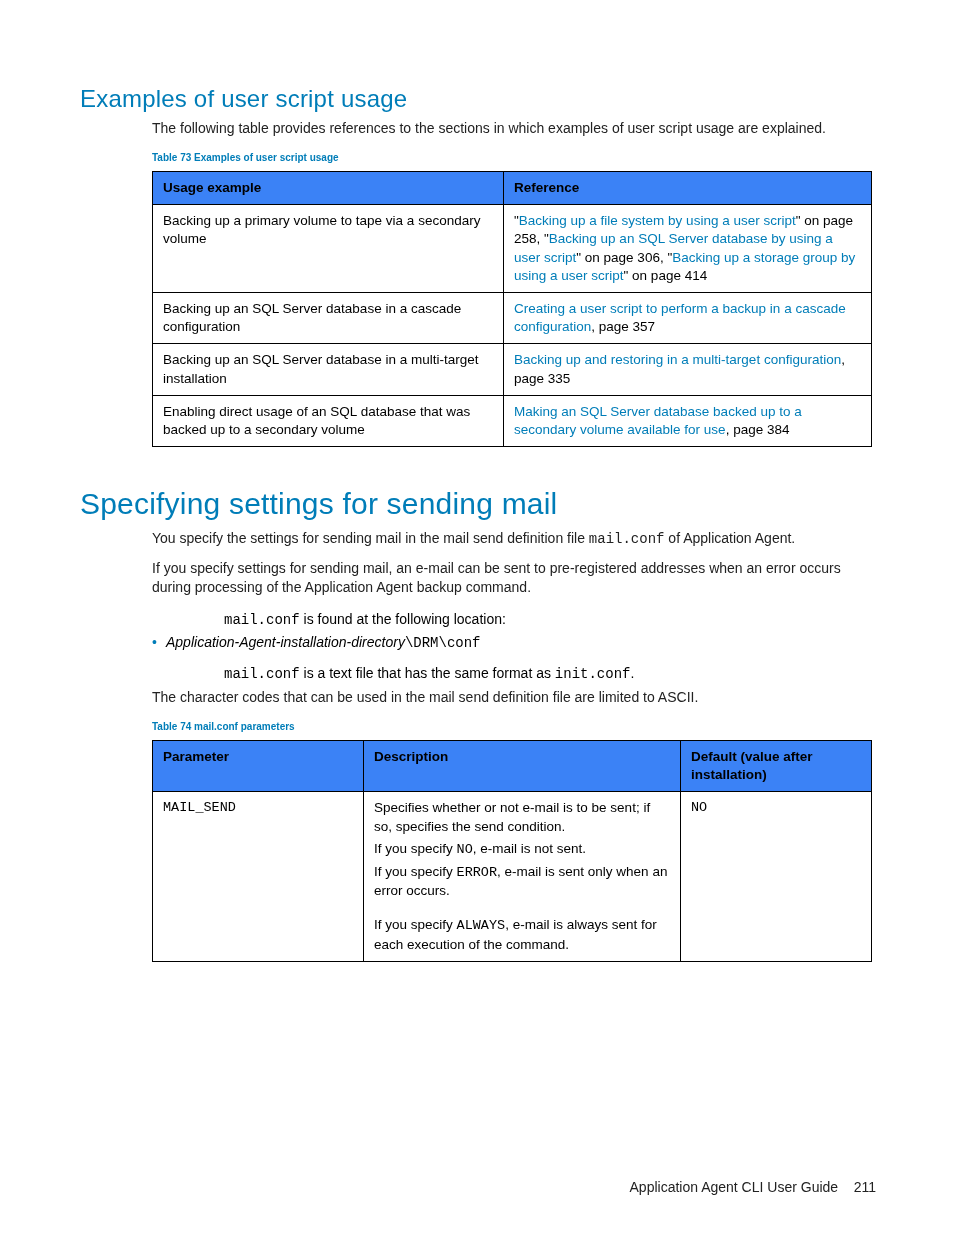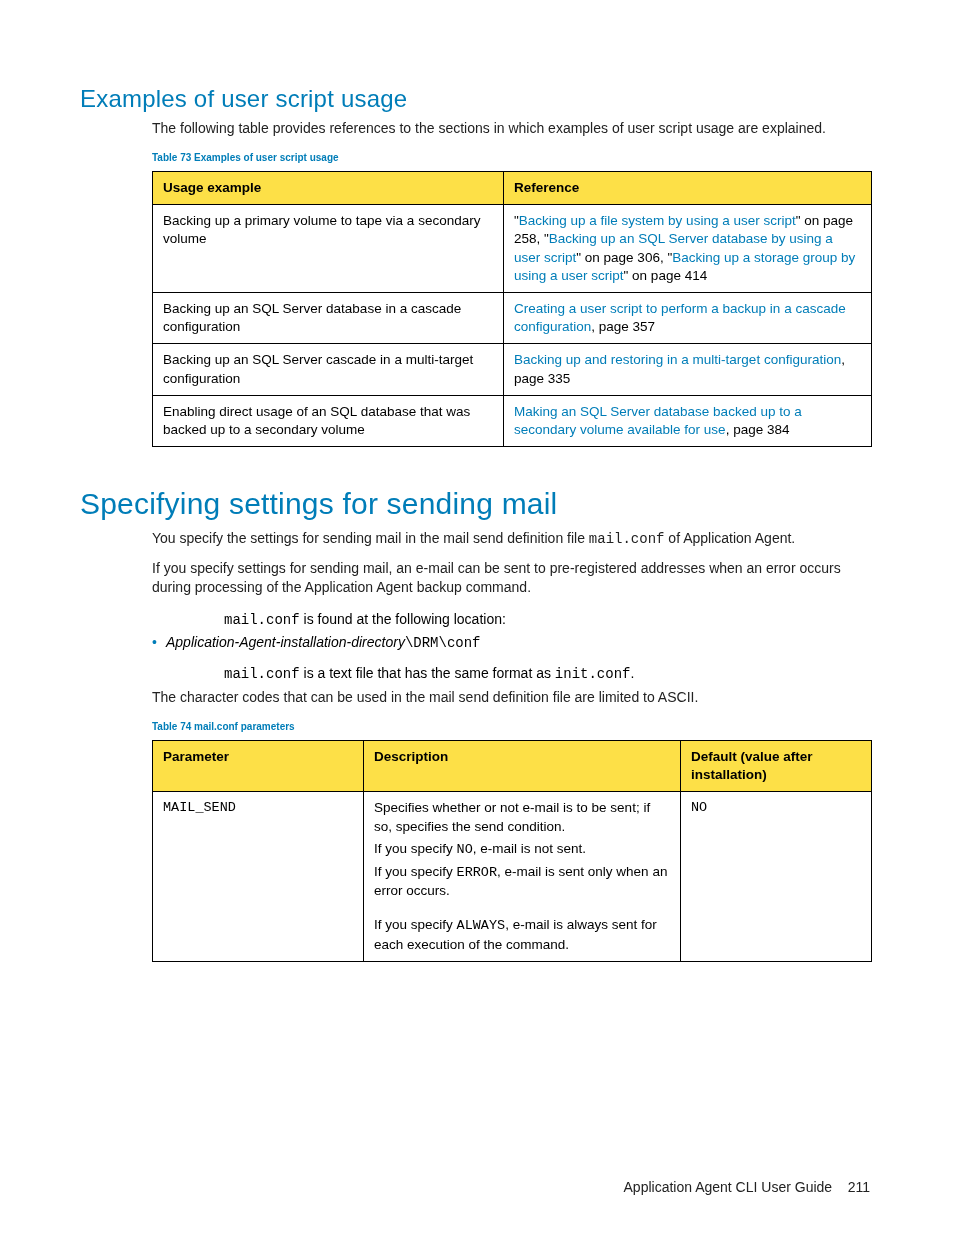--- a/index.html
+++ b/index.html
@@ -52,21 +52,21 @@
   table.doc-table th, table.doc-table td {
     border: 1px solid #000;
     padding: 7px 10px;
     text-align: left;
     vertical-align: top;
     font-size: 13.5px;
     line-height: 1.35;
   }
   table.doc-table th {
     font-weight: bold;
-    background: #fde047;
+    background: #3b82f6;
   }
   .link {
     color: #007db8;
   }
   .bullet-row {
     margin: 6px 0 6px 72px;
   }
   .bullet {
     color: #007db8;
     display: inline-block;
@@ -74,21 +74,21 @@
   }
   .italic {
     font-style: italic;
   }
   .mono {
     font-family: "Courier New", monospace;
   }
   .footer {
     position: absolute;
     bottom: 40px;
-    right: 84px;
+    right: 78px;
     font-size: 14px;
     color: #222;
   }
   .sub-indent {
     margin-left: 144px;
     margin-bottom: 6px;
   }
   .col-param { width: 190px; }
   .col-default { width: 170px; }
   .col-usage { width: 330px; }
@@ -114,21 +114,21 @@
     <tbody>
       <tr>
         <td>Backing up a primary volume to tape via a secondary volume</td>
         <td><span>"</span><span class="link">Backing up a file system by using a user script</span><span>" on page 258, "</span><span class="link">Backing up an SQL Server database by using a user script</span><span>" on page 306, "</span><span class="link">Backing up a storage group by using a user script</span><span>" on page 414</span></td>
       </tr>
       <tr>
         <td>Backing up an SQL Server database in a cascade configuration</td>
         <td><span class="link">Creating a user script to perform a backup in a cascade configuration</span><span>, page 357</span></td>
       </tr>
       <tr>
-        <td>Backing up an SQL Server cascade in a multi-target configuration</td>
+        <td>Backing up an SQL Server database in a multi-target installation</td>
         <td><span class="link">Backing up and restoring in a multi-target configuration</span><span>, page 335</span></td>
       </tr>
       <tr>
         <td>Enabling direct usage of an SQL database that was backed up to a secondary volume</td>
         <td><span class="link">Making an SQL Server database backed up to a secondary volume available for use</span><span>, page 384</span></td>
       </tr>
     </tbody>
   </table>
 
   <h1 class="main-heading">Specifying settings for sending mail</h1>

